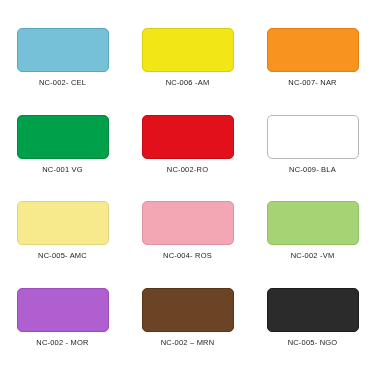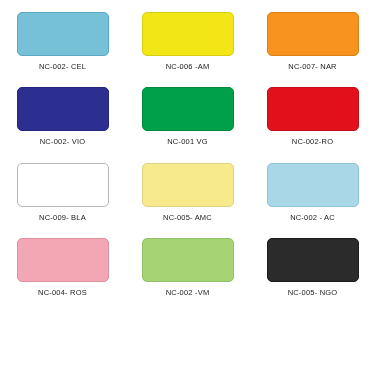--- a/index.html
+++ b/index.html
@@ -20,21 +20,21 @@
     grid-template-columns: repeat(3, 1fr);
     grid-template-rows: repeat(5, 1fr);
     box-sizing: border-box;
   }
   .swatch-cell {
     display: flex;
     flex-direction: column;
     align-items: center;
     justify-content: flex-start;
     box-sizing: border-box;
-    padding-top: 12px;
+    padding-top: 28px;
   }
   .swatch-chip {
     width: 92px;
     height: 44px;
     border-radius: 5px;
     box-sizing: border-box;
   }
   .swatch-label {
     margin-top: 7px;
     font-size: 7.5px;
@@ -58,24 +58,20 @@
   <div class="swatch-cell">
     <div class="swatch-chip" style="background: rgb(242, 230, 22); border: 1px solid rgb(217, 205, 18);"></div>
     <div class="swatch-label">NC-006 -AM</div>
   </div>
 
   <div class="swatch-cell">
     <div class="swatch-chip" style="background: rgb(247, 147, 30); border: 1px solid rgb(221, 128, 24);"></div>
     <div class="swatch-label">NC-007- NAR</div>
   </div>
 
-  <div class="swatch-cell">
-    <div class="swatch-chip" style="background: rgb(44, 47, 143); border: 1px solid rgb(35, 38, 122);"></div>
-    <div class="swatch-label">NC-002- VIO</div>
-  </div>
 
   <div class="swatch-cell">
     <div class="swatch-chip" style="background: rgb(0, 160, 74); border: 1px solid rgb(0, 138, 63);"></div>
     <div class="swatch-label">NC-001 VG</div>
   </div>
 
   <div class="swatch-cell">
     <div class="swatch-chip" style="background: rgb(225, 16, 26); border: 1px solid rgb(196, 13, 22);"></div>
     <div class="swatch-label">NC-002-RO</div>
   </div>
@@ -83,36 +79,40 @@
   <div class="swatch-cell">
     <div class="swatch-chip" style="background: rgb(255, 255, 255); border: 1px solid rgb(184, 184, 184);"></div>
     <div class="swatch-label">NC-009- BLA</div>
   </div>
 
   <div class="swatch-cell">
     <div class="swatch-chip" style="background: rgb(246, 234, 140); border: 1px solid rgb(222, 211, 130);"></div>
     <div class="swatch-label">NC-005- AMC</div>
   </div>
 
-  <div class="swatch-cell">
-    <div class="swatch-chip" style="background: rgb(169, 215, 232); border: 1px solid rgb(143, 195, 214);"></div>
-    <div class="swatch-label">NC-002 - AC</div>
-  </div>
 
   <div class="swatch-cell">
     <div class="swatch-chip" style="background: rgb(243, 167, 180); border: 1px solid rgb(218, 147, 159);"></div>
     <div class="swatch-label">NC-004- ROS</div>
   </div>
 
   <div class="swatch-cell">
     <div class="swatch-chip" style="background: rgb(166, 212, 116); border: 1px solid rgb(147, 191, 102);"></div>
     <div class="swatch-label">NC-002 -VM</div>
   </div>
 
+  <div class="swatch-cell">
+    <div class="swatch-chip" style="background: rgb(176, 95, 208); border: 1px solid rgb(154, 79, 184);"></div>
+    <div class="swatch-label">NC-002 - MOR</div>
+  </div>
 
+  <div class="swatch-cell">
+    <div class="swatch-chip" style="background: rgb(107, 68, 38); border: 1px solid rgb(86, 54, 25);"></div>
+    <div class="swatch-label">NC-002 – MRN</div>
+  </div>
 
 
   <div class="swatch-cell">
     <div class="swatch-chip" style="background: rgb(43, 43, 43); border: 1px solid rgb(28, 28, 28);"></div>
     <div class="swatch-label">NC-005- NGO</div>
   </div>
 
 </div>
 
 </body></html>

